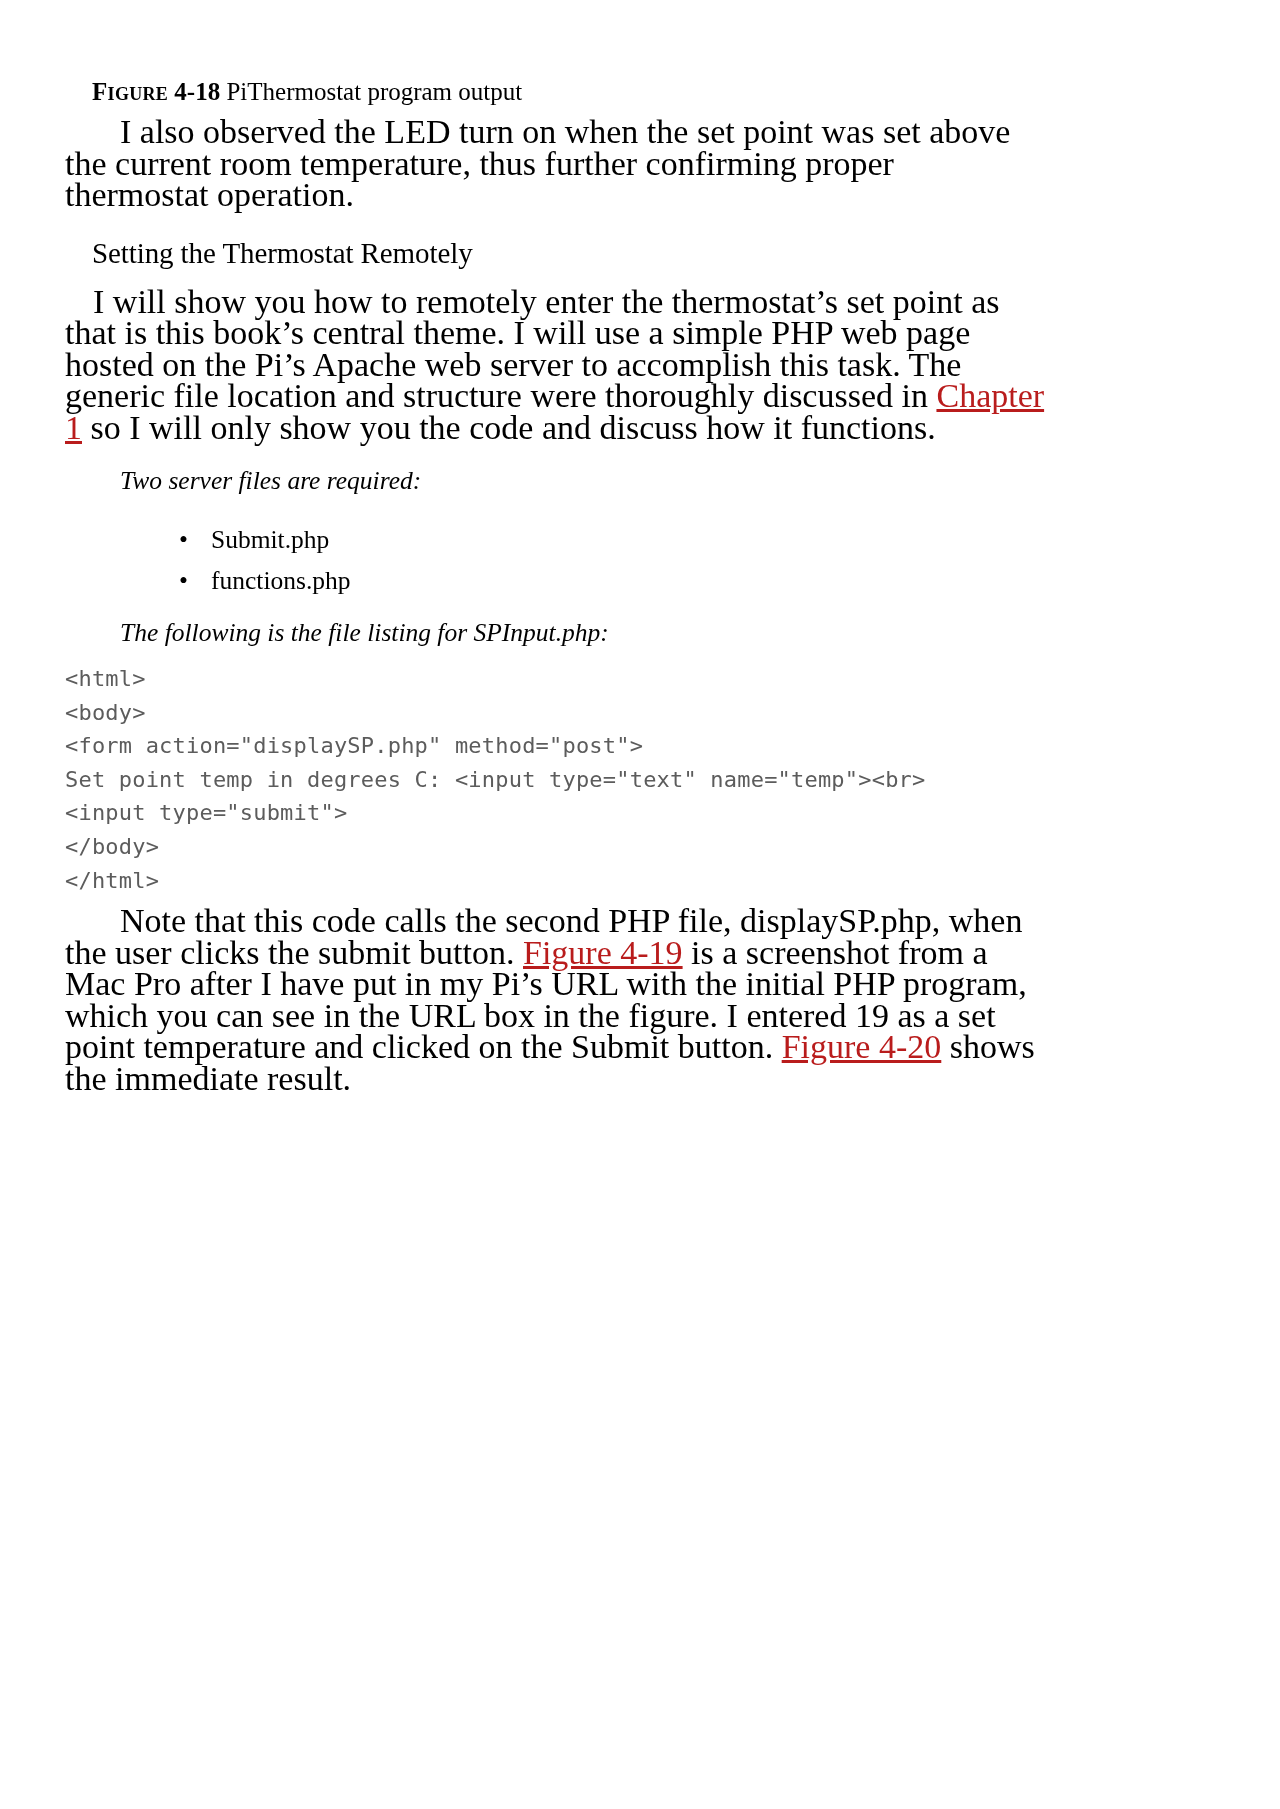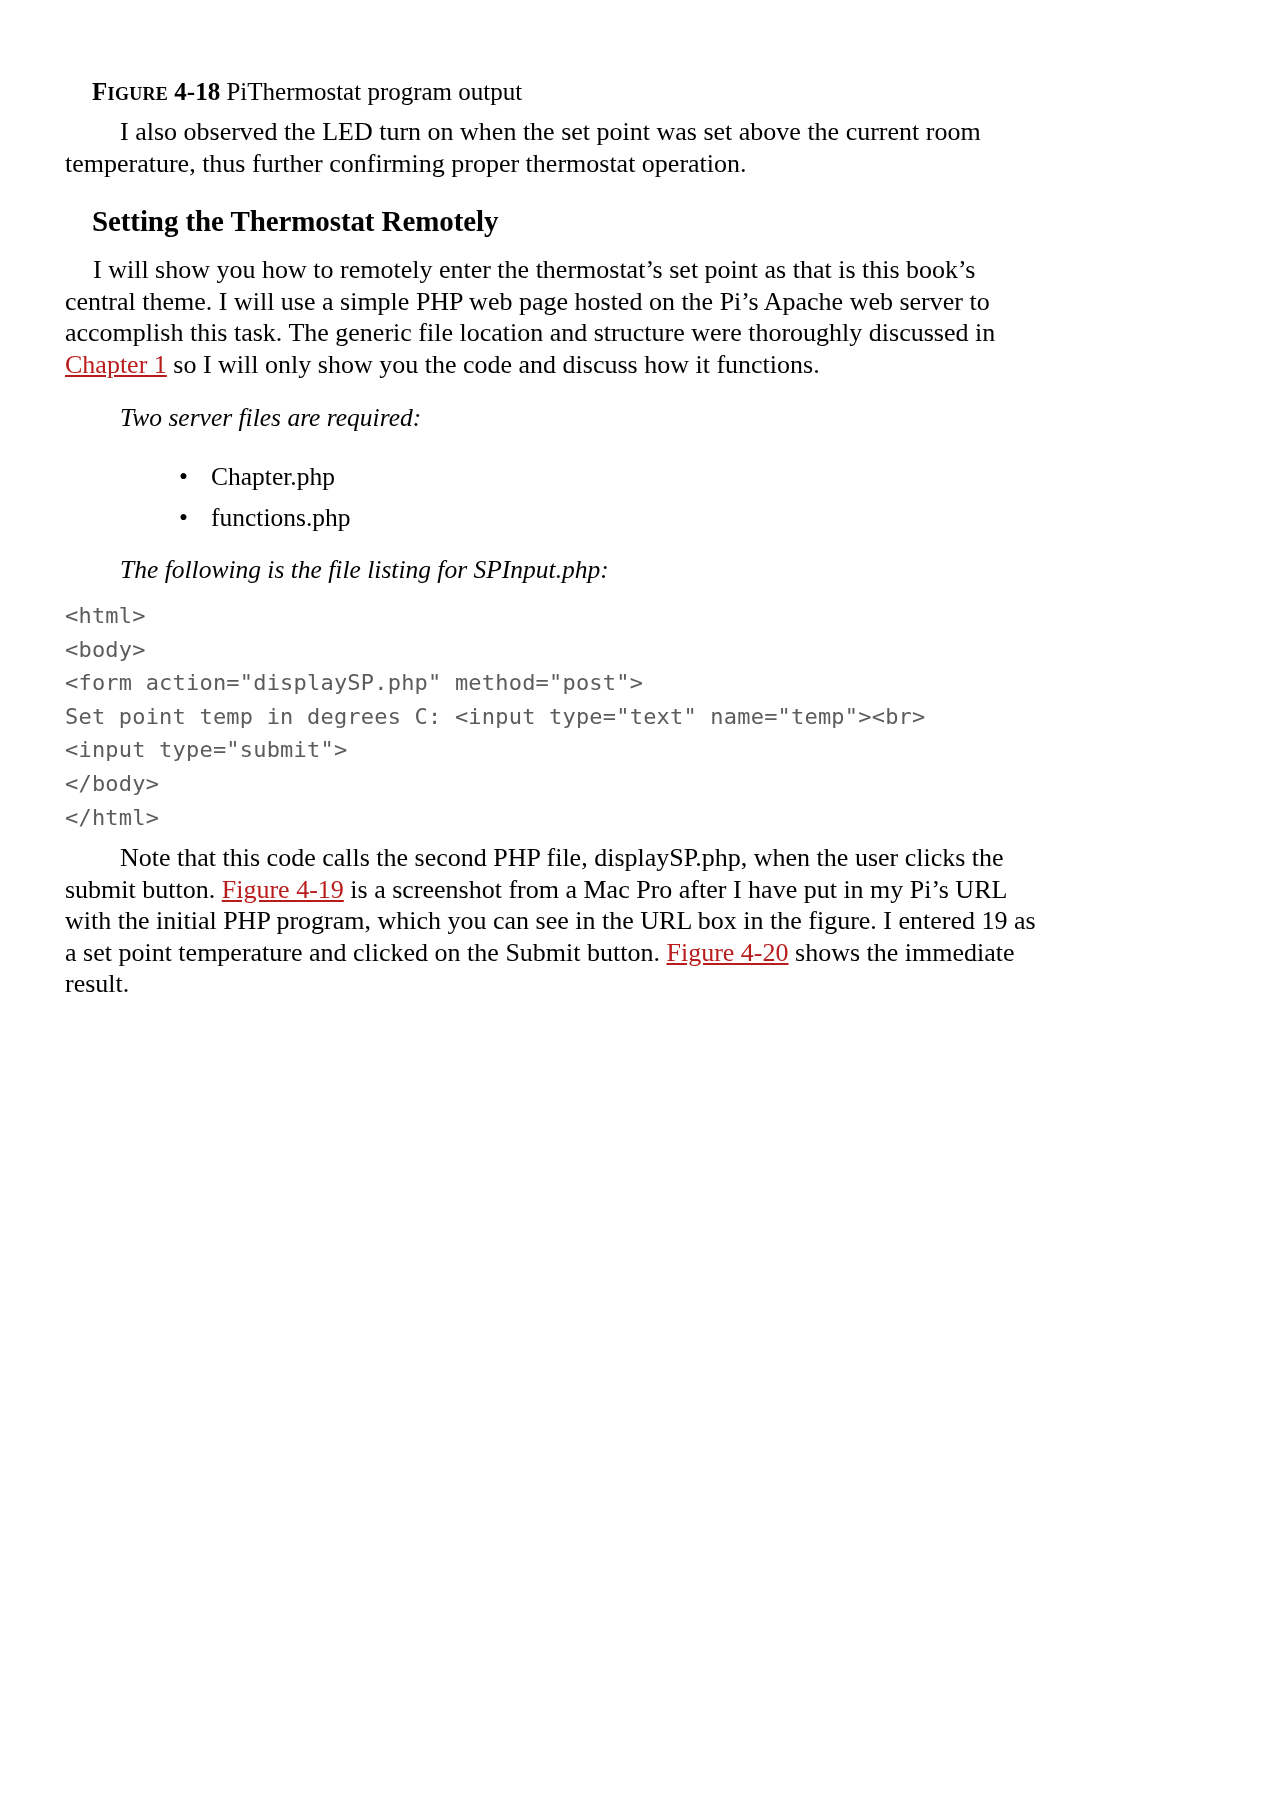--- a/index.html
+++ b/index.html
@@ -38,33 +38,33 @@
   .fig-caption .fig-word {
     font-weight: bold;
     font-variant: small-caps;
     letter-spacing: 0.3px;
   }
   .fig-caption .fig-num {
     font-weight: bold;
   }
   
   p.body-text {
-    font-size: 26px;
+    font-size: 34px;
     line-height: 31.5px;
     margin: 8px 0 0 0;
     text-align: left;
     text-indent: 0;
   }
   p.indent-1 { text-indent: 28px; }
   p.indent-2 { text-indent: 55px; }
   
   h2.section-heading {
     font-size: 29px;
     line-height: 34px;
-    font-weight: bold;
+    font-weight: normal;
     margin: 25px 0 16px 27px;
     letter-spacing: -0.1px;
   }
   
   a.doc-link, .doc-link {
     color: #b91c1c;
     text-decoration: underline;
     text-underline-offset: 2px;
   }
   
@@ -117,21 +117,21 @@
 
     <p class="body-text indent-2">I also observed the LED turn on when the set point was set above the current room temperature, thus further confirming proper thermostat operation.</p>
 
     <h2 class="section-heading">Setting the Thermostat Remotely</h2>
 
     <p class="body-text indent-1"><span>I will show you how to remotely enter the thermostat’s set point as that is this book’s central theme. I will use a simple PHP web page hosted on the Pi’s Apache web server to accomplish this task. The generic file location and structure were thoroughly discussed in </span><a class="doc-link" href="#">Chapter 1</a><span> so I will only show you the code and discuss how it functions.</span></p>
 
     <p class="lead-in">Two server files are required:</p>
 
     <ul class="file-list">
-      <li><span class="bullet">•</span><span>Chapter.php</span></li>
+      <li><span class="bullet">•</span><span>Submit.php</span></li>
       <li><span class="bullet">•</span><span>functions.php</span></li>
     </ul>
 
     <p class="lead-in tight">The following is the file listing for SPInput.php:</p>
 
     <pre class="code-block">&lt;html&gt;
 &lt;body&gt;
 &lt;form action="displaySP.php" method="post"&gt;
 Set point temp in degrees C: &lt;input type="text" name="temp"&gt;&lt;br&gt;
 &lt;input type="submit"&gt;

